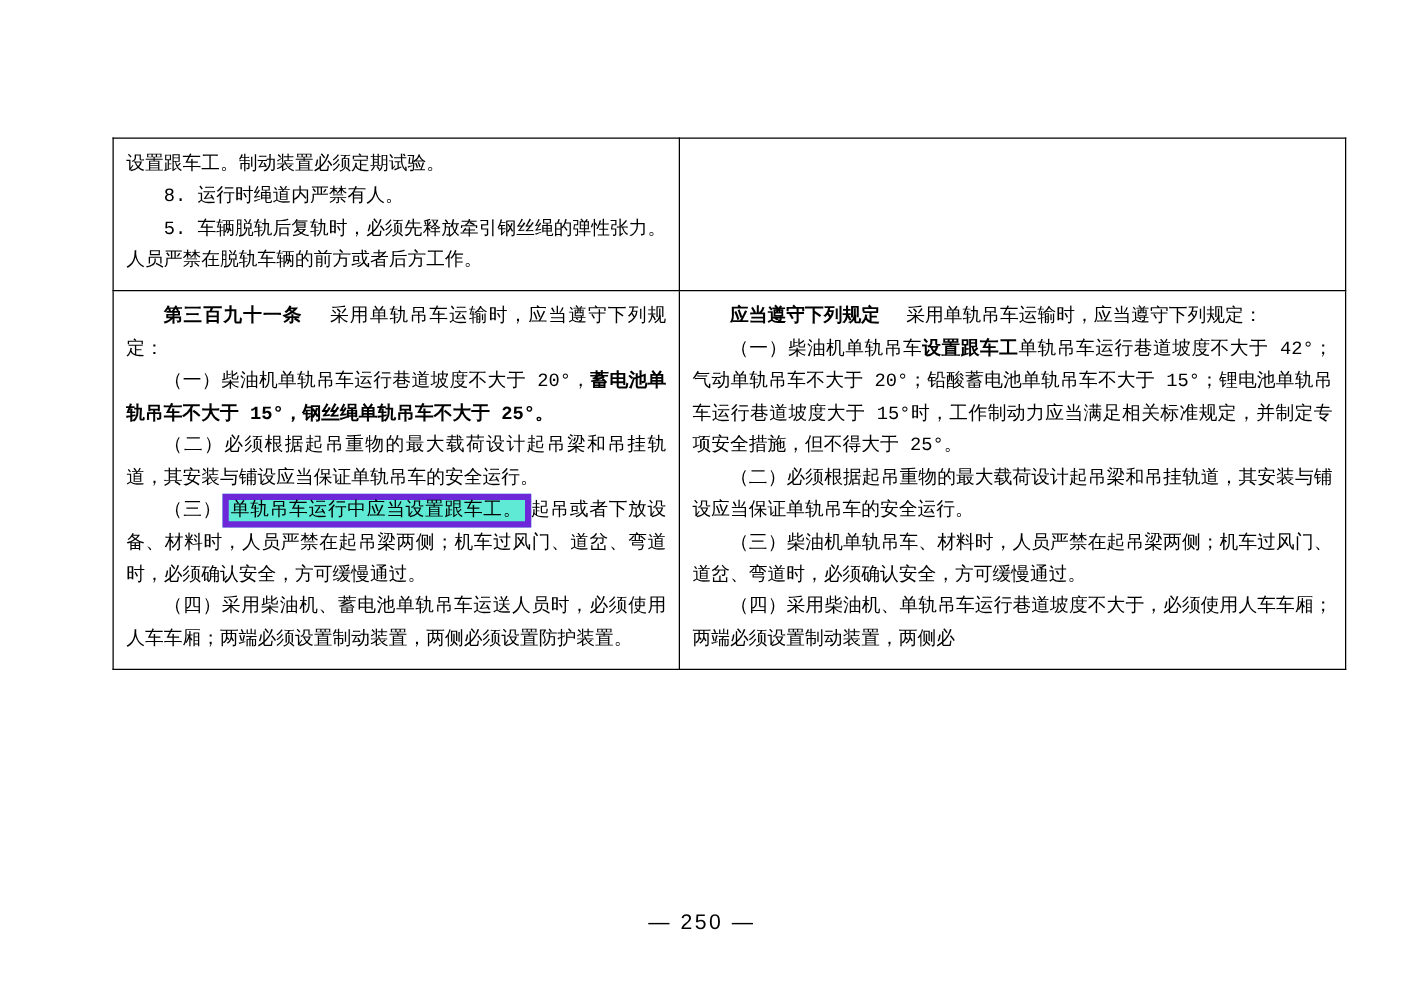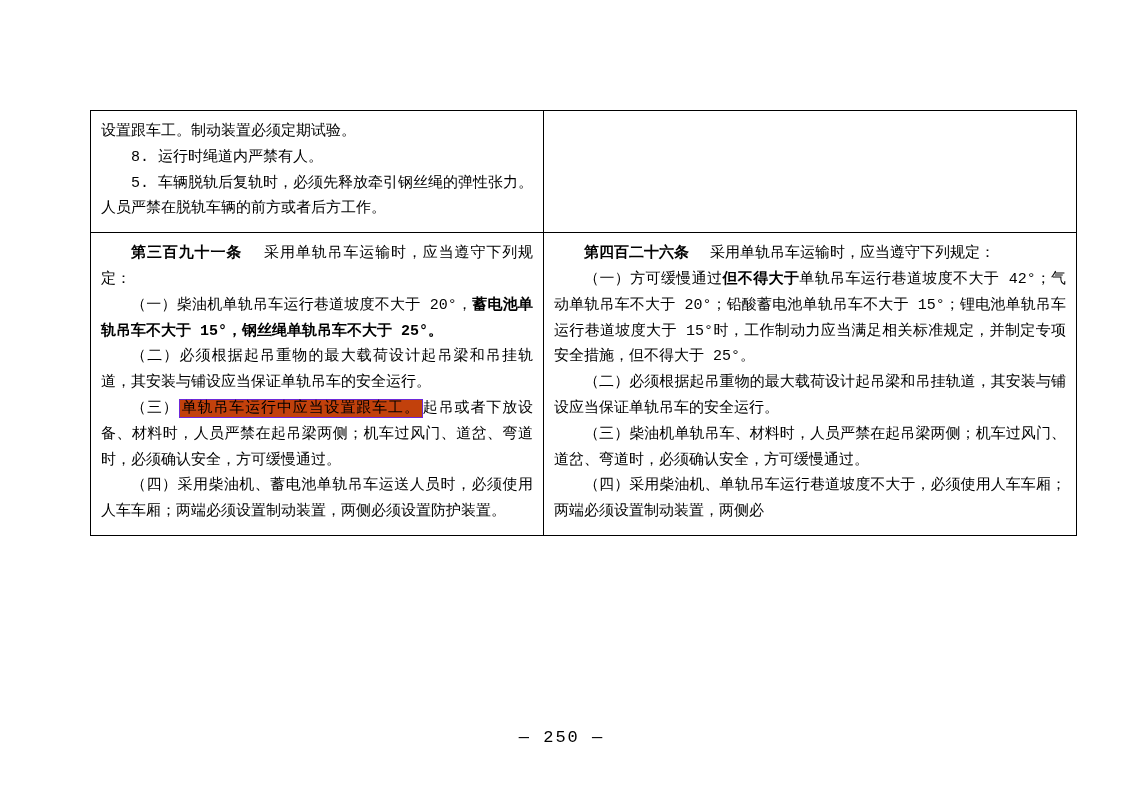--- a/index.html
+++ b/index.html
@@ -47,34 +47,34 @@
   }
   .indent-1 { text-indent: 0; }
   .indent-2 { text-indent: 2em; }
   .b { font-weight: bold; }
   .article-head {
     font-weight: bold;
   }
   .gap { display: inline-block; width: 1.4em; }
 
   .highlight {
-    background: #c2410c;
-    border: 1px solid #6d28d9;
+    background: #5eead4;
+    border: 5px solid #6d28d9;
     padding: 0 2px;
   }
 
   .page-number {
     position: absolute;
     left: 0;
     top: 728px;
     width: 1123px;
     text-align: center;
     font-size: 17px;
     letter-spacing: 2px;
-    font-family: Liberation Mono, monospace;
+    font-family: Liberation Sans, sans-serif;
   }
 </style>
 </head>
 <body>
 
 <div class="page">
 
   <table class="doc-table">
     <tbody>
       <tr>
@@ -93,23 +93,23 @@
           <p class="para indent-2"><span>（一）柴油机单轨吊车运行巷道坡度不大于 20°，</span><span class="b">蓄电池单轨吊车不大于 15°，钢丝绳单轨吊车不大于 25°。</span></p>
 
           <p class="para indent-2"><span>（二）必须根据起吊重物的最大载荷设计起吊梁和吊挂轨道，其安装与铺设应当保证单轨吊车的安全运行。</span></p>
 
           <p class="para indent-2"><span>（三）</span><span class="highlight">单轨吊车运行中应当设置跟车工。</span><span>起吊或者下放设备、材料时，人员严禁在起吊梁两侧；机车过风门、道岔、弯道时，必须确认安全，方可缓慢通过。</span></p>
 
           <p class="para indent-2"><span>（四）采用柴油机、蓄电池单轨吊车运送人员时，必须使用人车车厢；两端必须设置制动装置，两侧必须设置防护装置。</span></p>
         </td>
 
         <td class="col-right">
-          <p class="para indent-2"><span class="article-head">第四百二十六条</span><span class="gap"></span><span>采用单轨吊车运输时，应当遵守下列规定：</span></p>
+          <p class="para indent-2"><span class="article-head">应当遵守下列规定</span><span class="gap"></span><span>采用单轨吊车运输时，应当遵守下列规定：</span></p>
 
-          <p class="para indent-2"><span>（一）方可缓慢通过</span><span class="b">但不得大于</span><span>单轨吊车运行巷道坡度不大于 42°；气动单轨吊车不大于 20°；铅酸蓄电池单轨吊车不大于 15°；锂电池单轨吊车运行巷道坡度大于 15°时，工作制动力应当满足相关标准规定，并制定专项安全措施，但不得大于 25°。</span></p>
+          <p class="para indent-2"><span>（一）柴油机单轨吊车</span><span class="b">设置跟车工</span><span>单轨吊车运行巷道坡度不大于 42°；气动单轨吊车不大于 20°；铅酸蓄电池单轨吊车不大于 15°；锂电池单轨吊车运行巷道坡度大于 15°时，工作制动力应当满足相关标准规定，并制定专项安全措施，但不得大于 25°。</span></p>
 
           <p class="para indent-2"><span>（二）必须根据起吊重物的最大载荷设计起吊梁和吊挂轨道，其安装与铺设应当保证单轨吊车的安全运行。</span></p>
 
           <p class="para indent-2"><span>（三）柴油机单轨吊车、材料时，人员严禁在起吊梁两侧；机车过风门、道岔、弯道时，必须确认安全，方可缓慢通过。</span></p>
 
           <p class="para indent-2"><span>（四）采用柴油机、单轨吊车运行巷道坡度不大于，必须使用人车车厢；两端必须设置制动装置，两侧必</span></p>
         </td>
       </tr>
     </tbody>
   </table>

